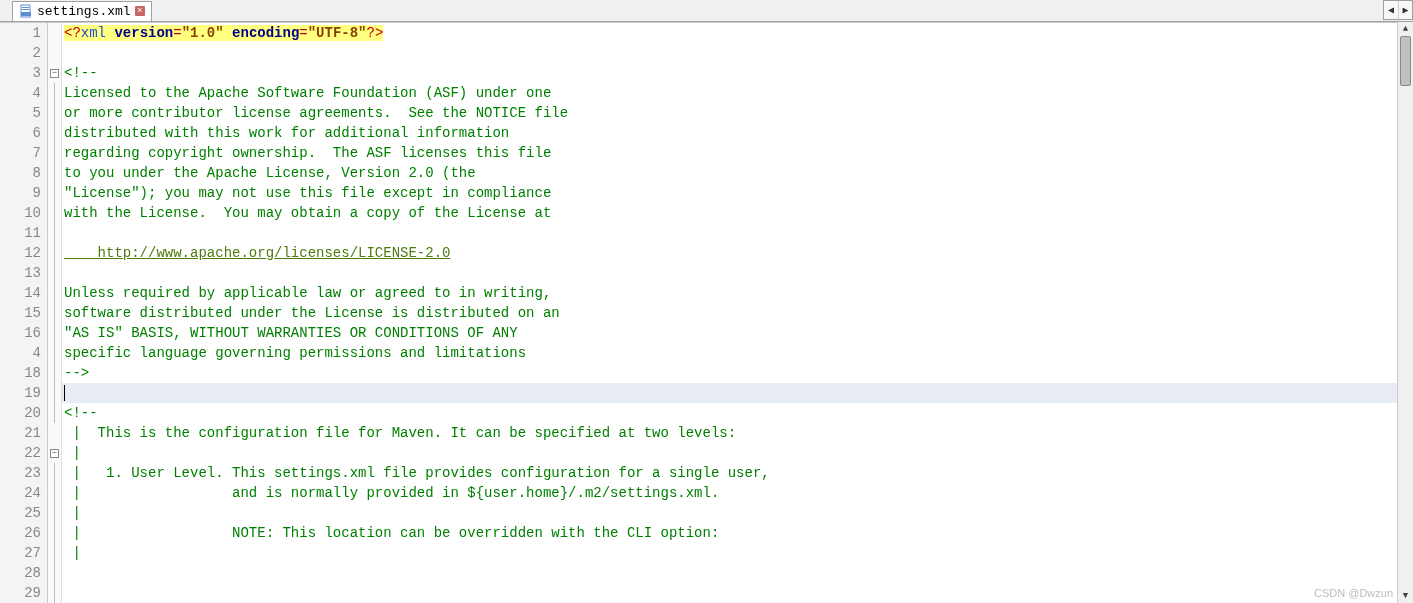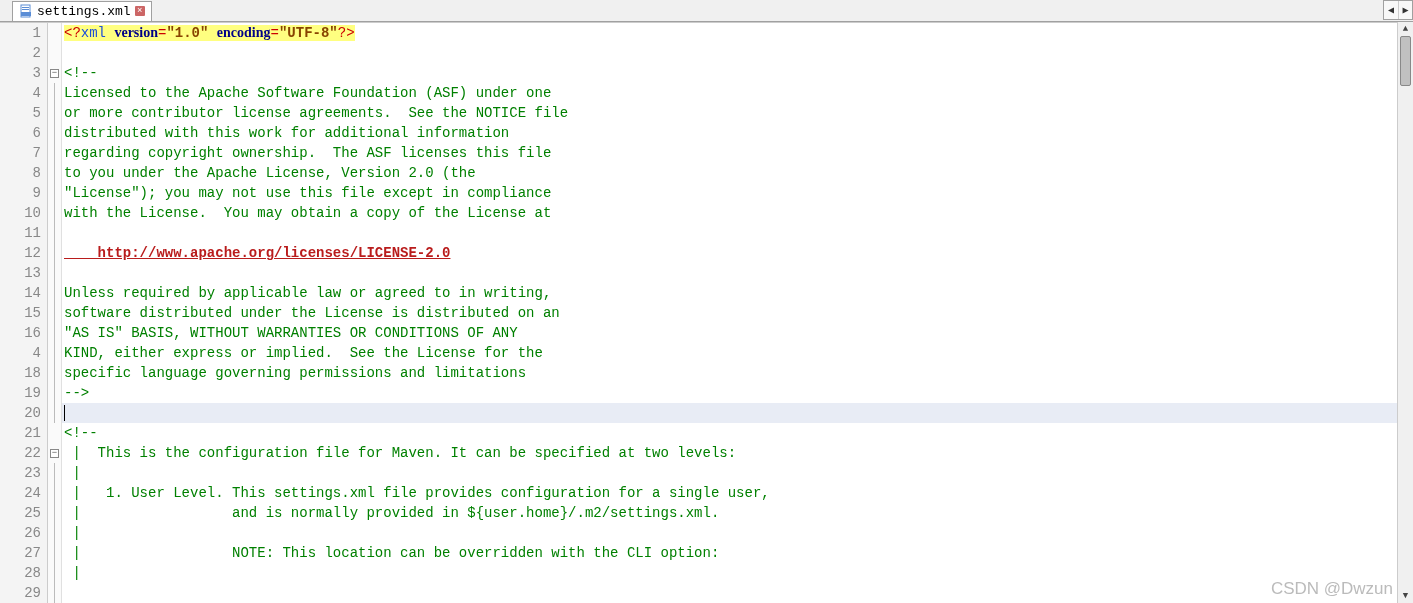--- a/index.html
+++ b/index.html
@@ -120,25 +120,25 @@
     position: relative;
   }
   .code-line {
     height: 20px;
     line-height: 20px;
     white-space: pre;
     padding-left: 2px;
   }
   .hl-yellow { background: #ffff80; }
   .c-blue { color: #1d4ed8; }
-  .c-dblue { color: #000088; font-weight: bold; font-family: Liberation Serif, serif; }
+  .c-dblue { color: #000088; font-weight: bold; }
   .c-brown { color: #884400; font-weight: bold; }
   .c-red { color: #cc0000; }
   .c-green { color: #008000; }
-  .c-green-u { color: #b91c1c; text-decoration: underline; font-weight: bold; }
+  .c-green-u { color: #4d7c0f; text-decoration: underline; }
   .current-line { background: #e8ecf5; }
   .caret {
     display: inline-block;
     width: 1px; height: 16px;
     background: #000;
     vertical-align: middle;
   }
   .vscroll {
     position: absolute;
     right: 0; top: 22px; bottom: 0;
@@ -160,21 +160,21 @@
     left: 0; right: 0; height: 14px;
     display: flex; align-items: center; justify-content: center;
     font-size: 9px; color: #444;
     cursor: pointer;
   }
   .vscroll-btn.up { top: 0; }
   .vscroll-btn.down { bottom: 0; }
   .watermark {
     position: absolute;
     right: 20px; bottom: 4px;
-    font-size: 17px;
+    font-size: 11px;
     color: #bbb;
     font-family: sans-serif;
     pointer-events: none;
   }
 </style>
 </head>
 <body>
 
 <div class="tabbar">
   <div class="tab">
@@ -323,21 +323,20 @@
     <div class="code-line c-green">regarding copyright ownership.  The ASF licenses this file</div>
     <div class="code-line c-green">to you under the Apache License, Version 2.0 (the</div>
     <div class="code-line c-green">"License"); you may not use this file except in compliance</div>
     <div class="code-line c-green">with the License.  You may obtain a copy of the License at</div>
     <div class="code-line"></div>
     <div class="code-line c-green-u">    http://www.apache.org/licenses/LICENSE-2.0</div>
     <div class="code-line"></div>
     <div class="code-line c-green">Unless required by applicable law or agreed to in writing,</div>
     <div class="code-line c-green">software distributed under the License is distributed on an</div>
     <div class="code-line c-green">"AS IS" BASIS, WITHOUT WARRANTIES OR CONDITIONS OF ANY</div>
-    <div class="code-line c-green">KIND, either express or implied.  See the License for the</div>
     <div class="code-line c-green">specific language governing permissions and limitations</div>
     <div class="code-line c-green">--&gt;</div>
     <div class="code-line current-line"><span class="caret"></span></div>
     <div class="code-line c-green">&lt;!--</div>
     <div class="code-line c-green"> |  This is the configuration file for Maven. It can be specified at two levels:</div>
     <div class="code-line c-green"> |</div>
     <div class="code-line c-green"> |   1. User Level. This settings.xml file provides configuration for a single user,</div>
     <div class="code-line c-green"> |                  and is normally provided in ${user.home}/.m2/settings.xml.</div>
     <div class="code-line c-green"> |</div>
     <div class="code-line c-green"> |                  NOTE: This location can be overridden with the CLI option:</div>

